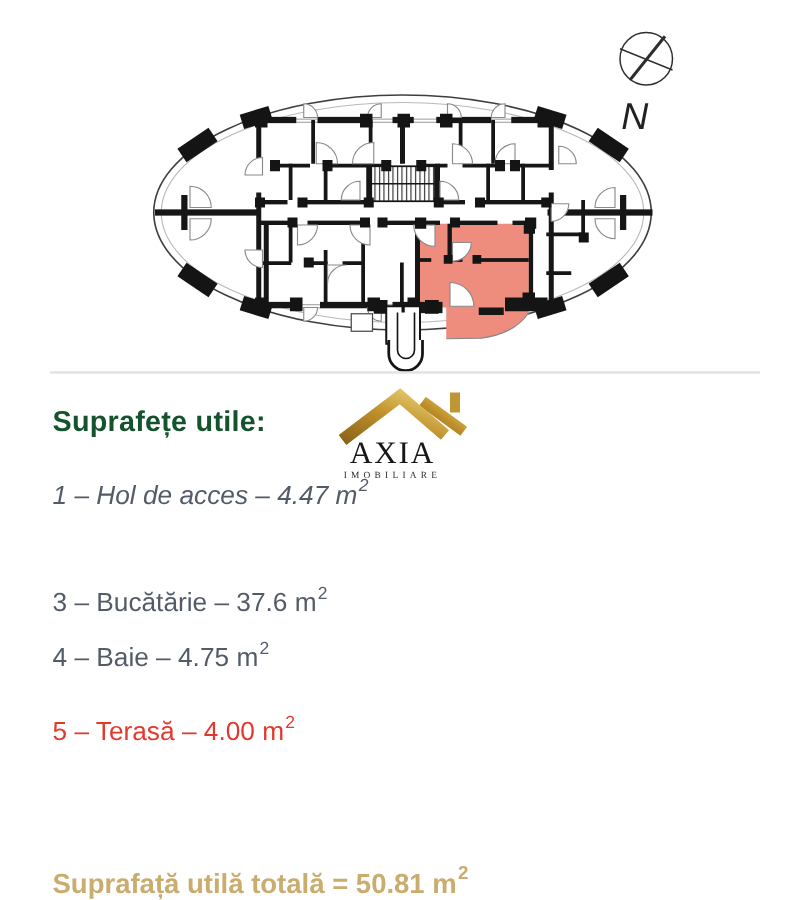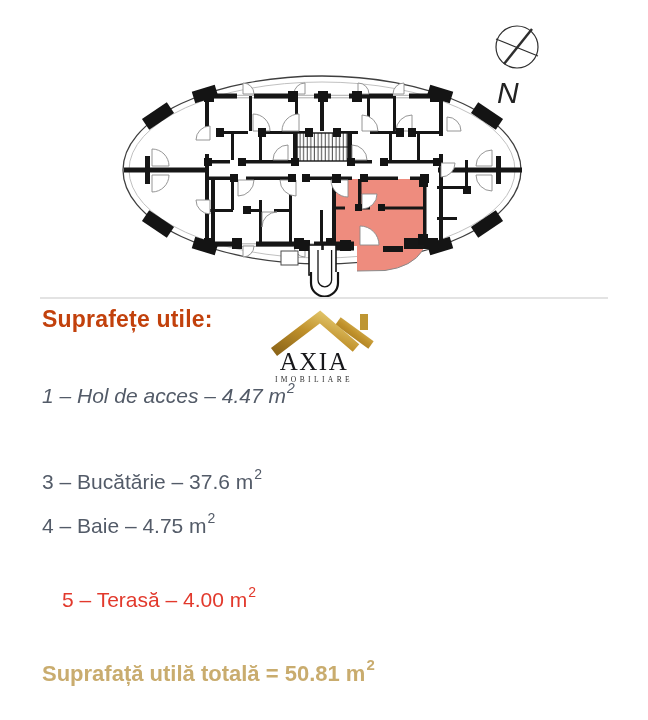--- a/index.html
+++ b/index.html
@@ -1,25 +1,25 @@
 <!DOCTYPE html>
 <html><head>
 <meta charset="utf-8">
 <style>
   html,body{margin:0;padding:0;background:#fff;}
   body{font-family:"Liberation Sans","DejaVu Sans",sans-serif;}
   #page{position:relative;width:648px;height:720px;background:#ffffff;overflow:hidden;}
   #plan-wrap{position:absolute;left:0;top:0;width:648px;height:300px;}
   #divider{position:absolute;left:40px;top:297px;width:568px;border-top:2px solid #e3e3e3;}
-  #heading{position:absolute;left:42px;top:306px;font-size:23px;font-weight:bold;color:#c2410c;letter-spacing:.2px;}
+  #heading{position:absolute;left:42px;top:324px;font-size:23px;font-weight:bold;color:#14532d;letter-spacing:.2px;}
   #logo{position:absolute;left:250px;top:308px;}
   .room-item{position:absolute;left:42px;font-size:21px;color:#535b68;white-space:nowrap;}
   .room-item sup{font-size:14px;position:relative;top:-2px;left:1px;}
   #room-1{top:382px;font-style:italic;} #room-2{top:425px;} #room-3{top:468px;} #room-4{top:512px;}
-  #terrace-line{top:586px;margin-left:20px;}
+  #terrace-line{top:571px;}
   #total-line{position:absolute;left:42px;top:659px;font-size:22px;font-weight:bold;white-space:nowrap;}
   #total-line sup{font-size:15px;position:relative;top:-3px;left:1px;}
 </style>
 </head>
 <body>
 
 <div id="page">
 
   <div id="plan-wrap">
   <svg width="648" height="300" viewBox="0 0 648 300">
@@ -244,15 +244,15 @@
       <text x="64" y="74" text-anchor="middle" font-family="Liberation Serif, DejaVu Serif, serif" font-size="7.5" letter-spacing="3.4" fill="#2b2b2b">IMOBILIARE</text>
     </svg>
   </div>
 
   <div id="room-1" class="room-item"><span>1 – Hol de acces – 4.47 m</span><sup>2</sup></div>
   <div id="room-3" class="room-item"><span>3 – Bucătărie – 37.6 m</span><sup>2</sup></div>
   <div id="room-4" class="room-item"><span>4 – Baie – 4.75 m</span><sup>2</sup></div>
 
   <div id="terrace-line" class="room-item" style="color: rgb(226, 57, 44);"><span>5 – Terasă – 4.00 m</span><sup>2</sup></div>
 
-  <div id="total-line" style="color: rgb(201, 172, 110);"><span>Suprafață utilă totală = 50.81 m</span><sup>2</sup></div>
+  <div id="total-line" style="color: rgb(201, 172, 110); margin-top: 34px;"><span>Suprafață utilă totală = 50.81 m</span><sup>2</sup></div>
 
 </div>
 
 </body></html>

